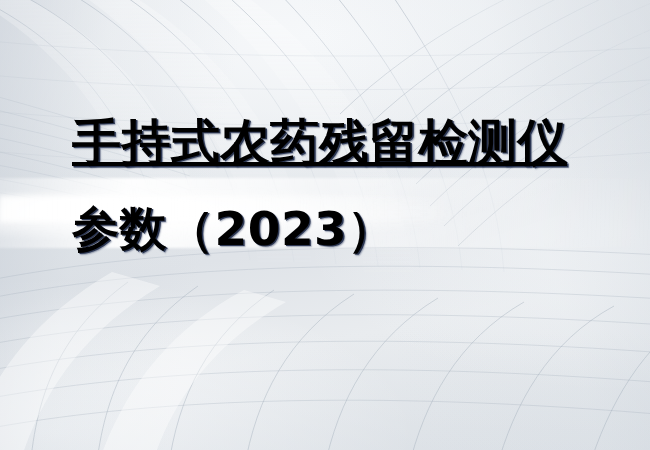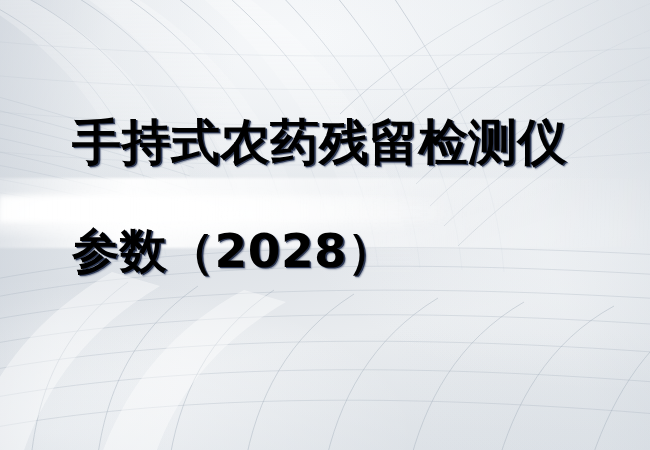--- a/index.html
+++ b/index.html
@@ -86,21 +86,22 @@
     color: #000000;
     white-space: nowrap;
     line-height: 1.0;
     text-shadow:
        1.4px 1.4px 0 rgba(28,40,70,0.88),
        2.2px 2.2px 1.4px rgba(40,55,90,0.42);
   }
   .title-line-1 {
     font-size: 49px;
     letter-spacing: 0.5px;
-    margin-bottom: 60px;
+    margin-bottom: 38px;
+    text-decoration: underline;
   }
   .title-line-2 {
     font-size: 47px;
     letter-spacing: 0.5px;
   }
 </style>
 </head>
 <body>
 
 <div class="slide">
@@ -208,16 +209,16 @@
 
       </g>
     </svg>
   </div>
 
   <div class="bg-streak"></div>
   <div class="bg-streak-2"></div>
 
   <div class="title-block">
     <div class="title-line title-line-1">手持式农药残留检测仪</div>
-    <div class="title-line title-line-2">参数（2028）</div>
+    <div class="title-line title-line-2">参数（2023）</div>
   </div>
 
 </div>
 
 </body></html>

